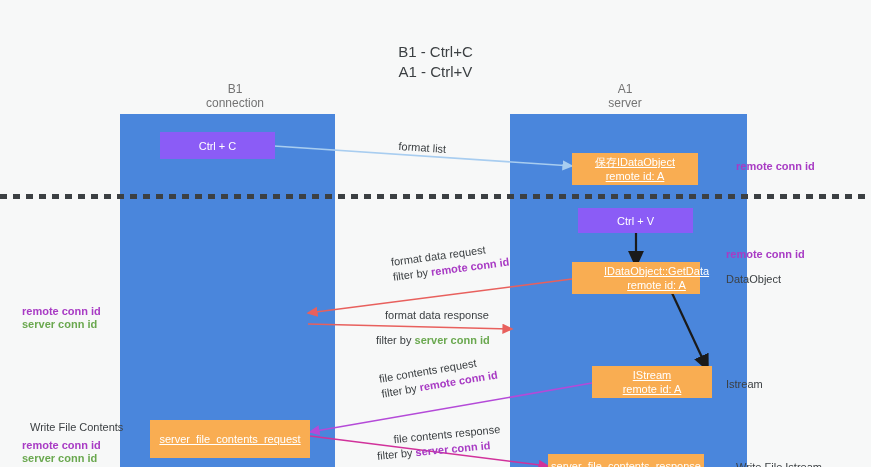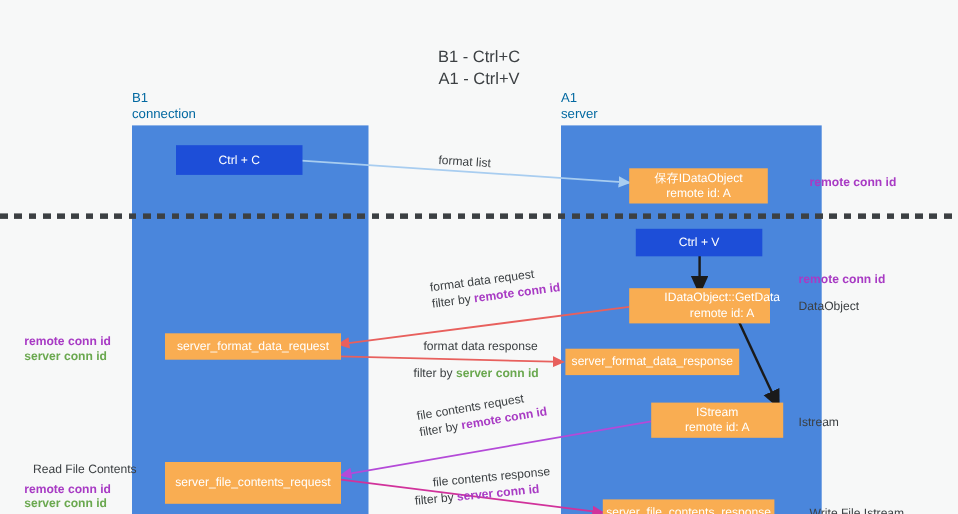--- a/index.html
+++ b/index.html
@@ -22,22 +22,23 @@
     top: 6px;
     width: 871px;
     text-align: center;
     font-size: 15px;
     color: #3c4043;
     line-height: 20px;
     white-space: pre-line;
   }
   .col-head {
     position: absolute;
+    text-align: center;
     font-size: 12px;
-    color: #0369a1;
+    color: #737373;
     line-height: 14px;
     white-space: pre-line;
   }
   .lane {
     position: absolute;
     background: #4a86dc;
   }
   .divider {
     position: absolute;
     left: 0;
@@ -57,22 +58,22 @@
     flex-direction: column;
     align-items: center;
     justify-content: center;
     color: #ffffff;
     font-size: 11px;
     line-height: 14px;
     text-align: center;
     white-space: pre-line;
     padding: 2px 4px;
   }
-  .node.green { background: #1d4ed8; }
-  .node.orange { background: #f9ad52; }
+  .node.green { background: #8b5cf6; }
+  .node.orange { background: #f9ad52; text-decoration: underline; }
 
   .side-label {
     position: absolute;
     font-size: 11px;
     line-height: 14px;
     white-space: pre-line;
   }
   .side-label.plain { color: #3c4043; }
   .purple { color: #a83bc4; font-weight: bold; }
   .green-t { color: #6aa84f; font-weight: bold; }
@@ -151,23 +152,21 @@
   <div class="node green" style="left:160px; top:96px; width:115px; height:27px;">Ctrl + C</div>
 
   <div class="node orange" style="left:572px; top:117px; width:126px; height:32px;">保存IDataObject
 remote id: A</div>
 
   <div class="node green" style="left:578px; top:172px; width:115px; height:25px;">Ctrl + V</div>
 
   <div class="node orange" style="left:572px; top:226px; width:128px; height:32px;padding-left:45px;">IDataObject::GetData
 remote id: A</div>
 
-  <div class="node orange" style="left:150px; top:267px; width:160px; height:24px;">server_format_data_request</div>
-
-  <div class="node orange" style="left:514px; top:281px; width:158px; height:24px;">server_format_data_response</div>
+
 
   <div class="node orange" style="left:592px; top:330px; width:120px; height:32px;">IStream
 remote id: A</div>
 
   <div class="node orange" style="left:150px; top:384px; width:160px; height:38px;">server_file_contents_request</div>
 
   <div class="node orange" style="left:548px; top:418px; width:156px; height:24px;">server_file_contents_response</div>
 
   <div class="edge-label rot" style="left:399px; top:103px; transform: rotate(3.6deg);">format list</div>
 
@@ -203,17 +202,17 @@
 
   <div class="side-label plain" style="left:726px; top:236px;">DataObject</div>
 
   <div class="side-label plain" style="left:726px; top:341px;">Istream</div>
 
   <div class="side-label plain" style="left:736px; top:424px;">Write File Istream</div>
 
   <div class="side-label purple" style="left:22px; top:268px;">remote conn id</div>
   <div class="side-label green-t" style="left:22px; top:281px;">server conn id</div>
 
-  <div class="side-label plain" style="left:30px; top:384px;">Read File Contents</div>
+  <div class="side-label plain" style="left:30px; top:384px;">Write File Contents</div>
   <div class="side-label purple" style="left:22px; top:402px;">remote conn id</div>
   <div class="side-label green-t" style="left:22px; top:415px;">server conn id</div>
 
 </div>
 
 </body></html>

